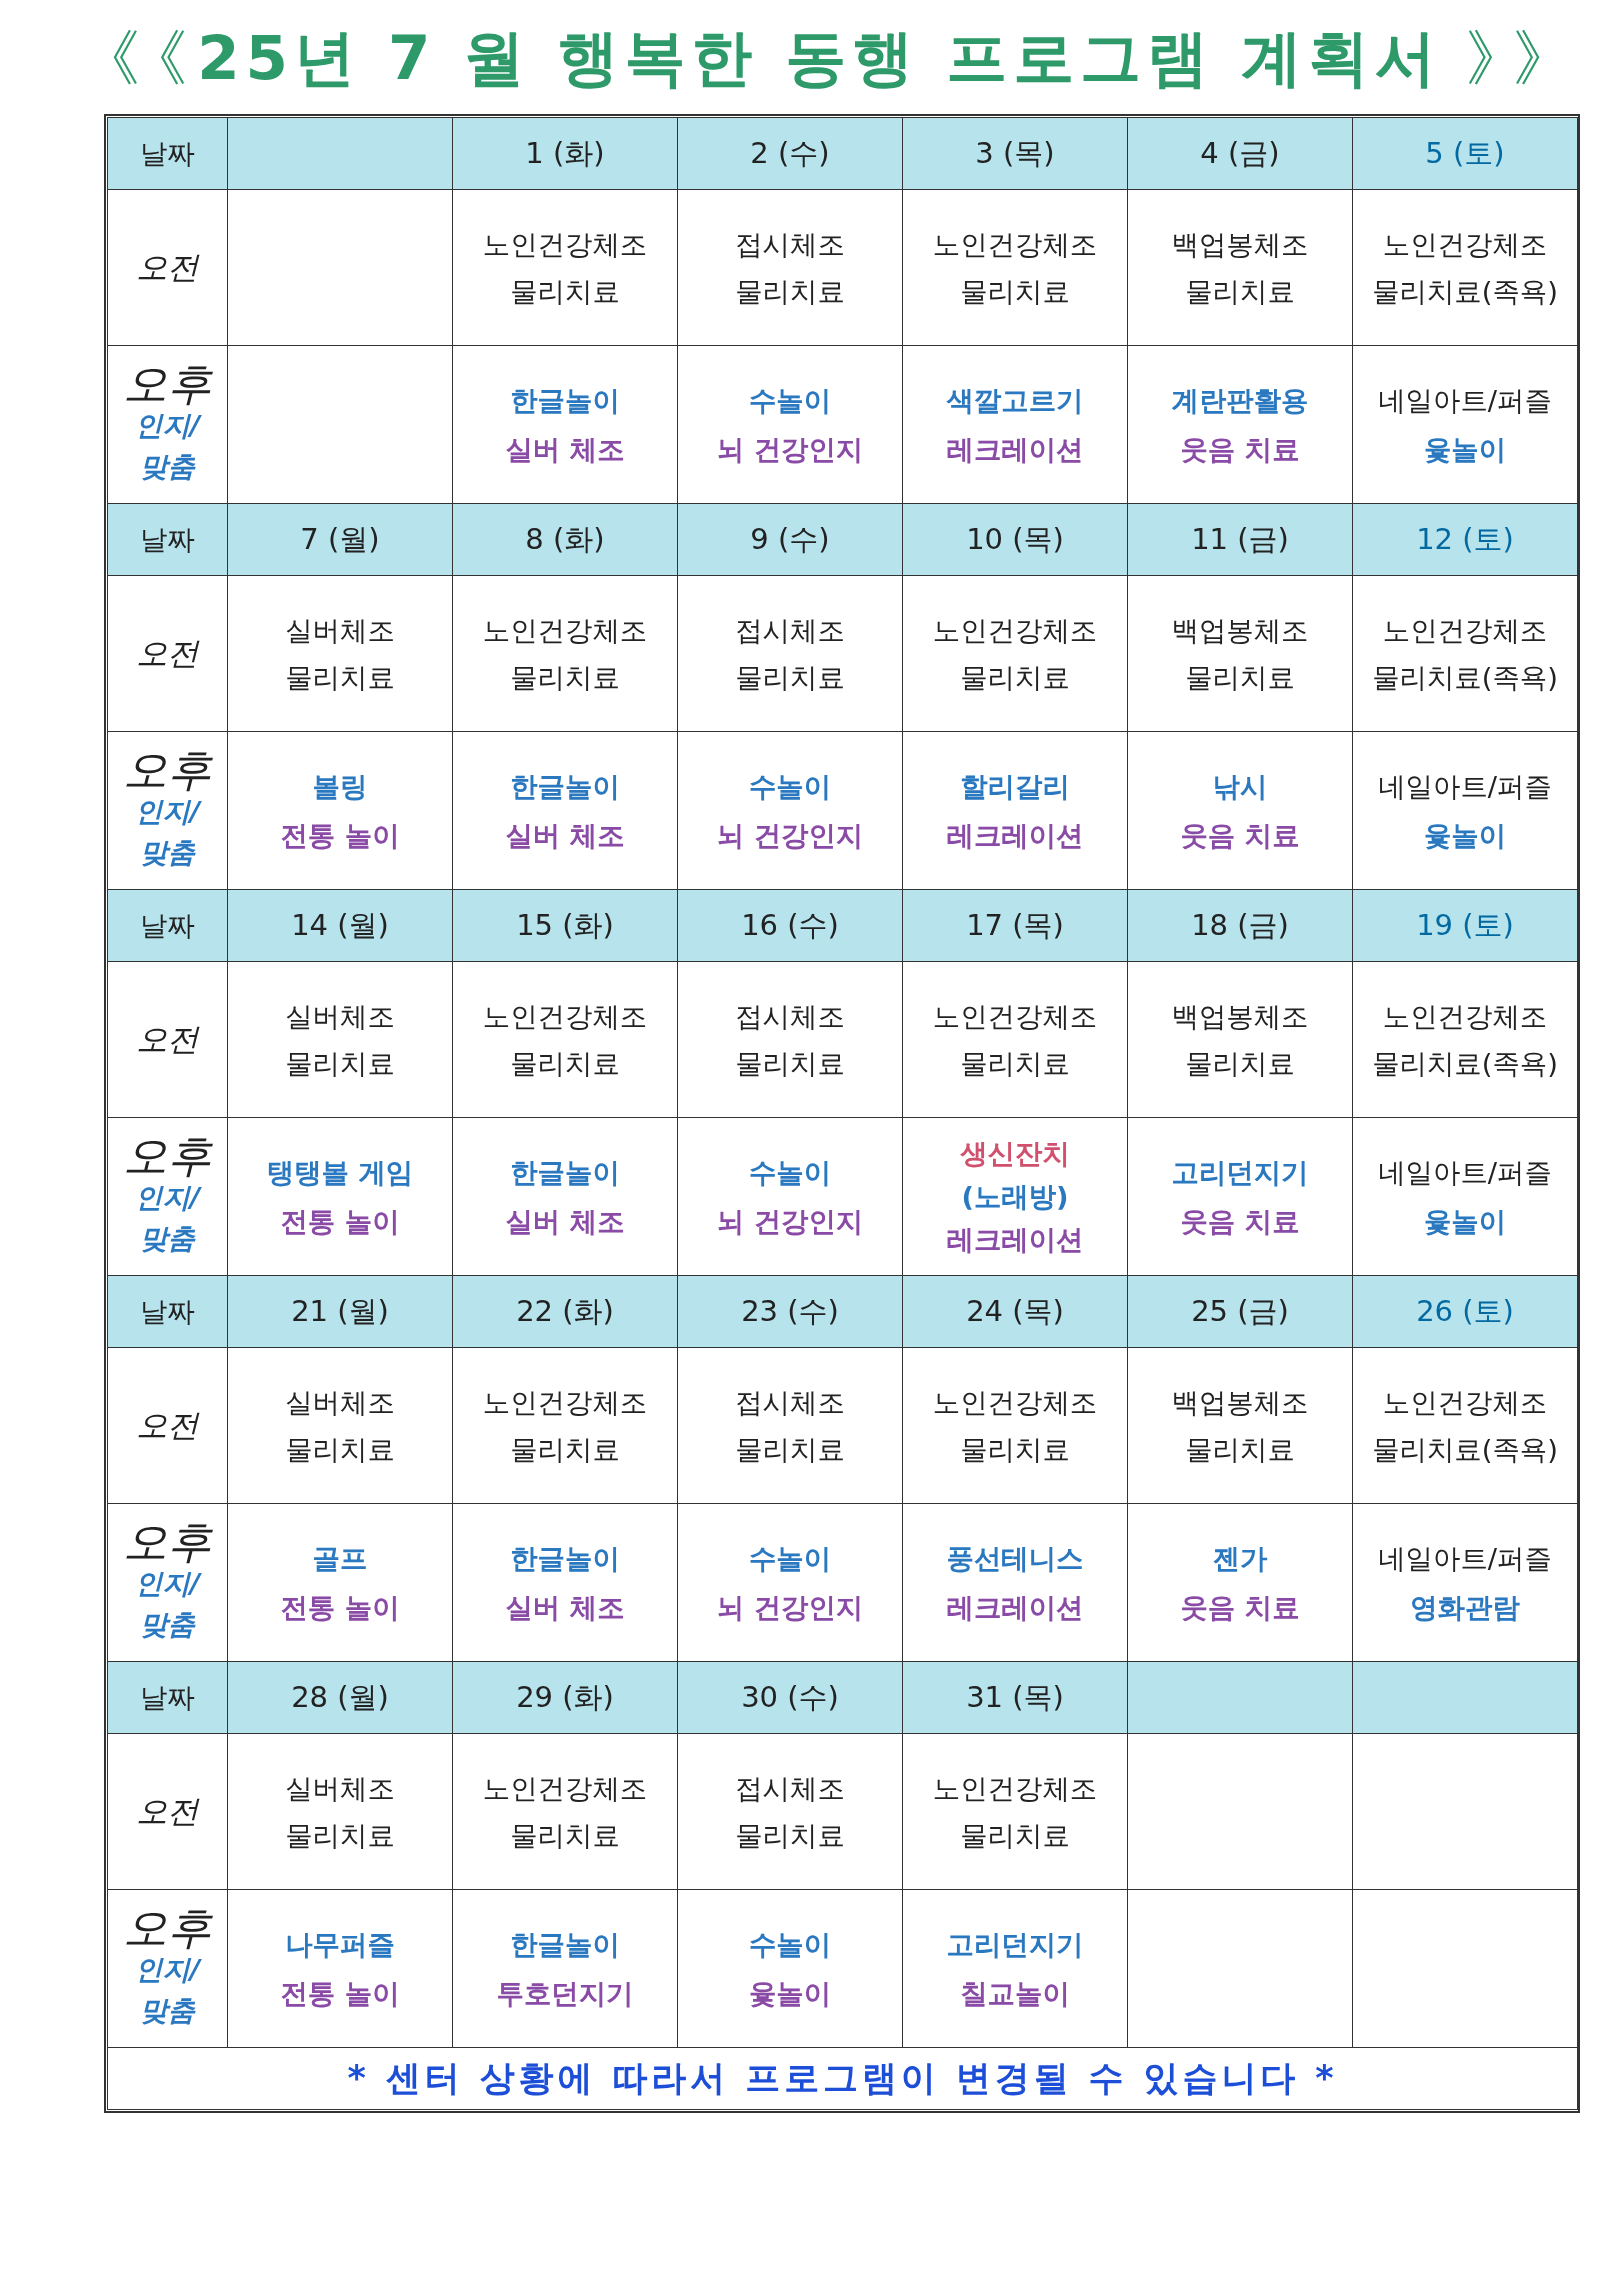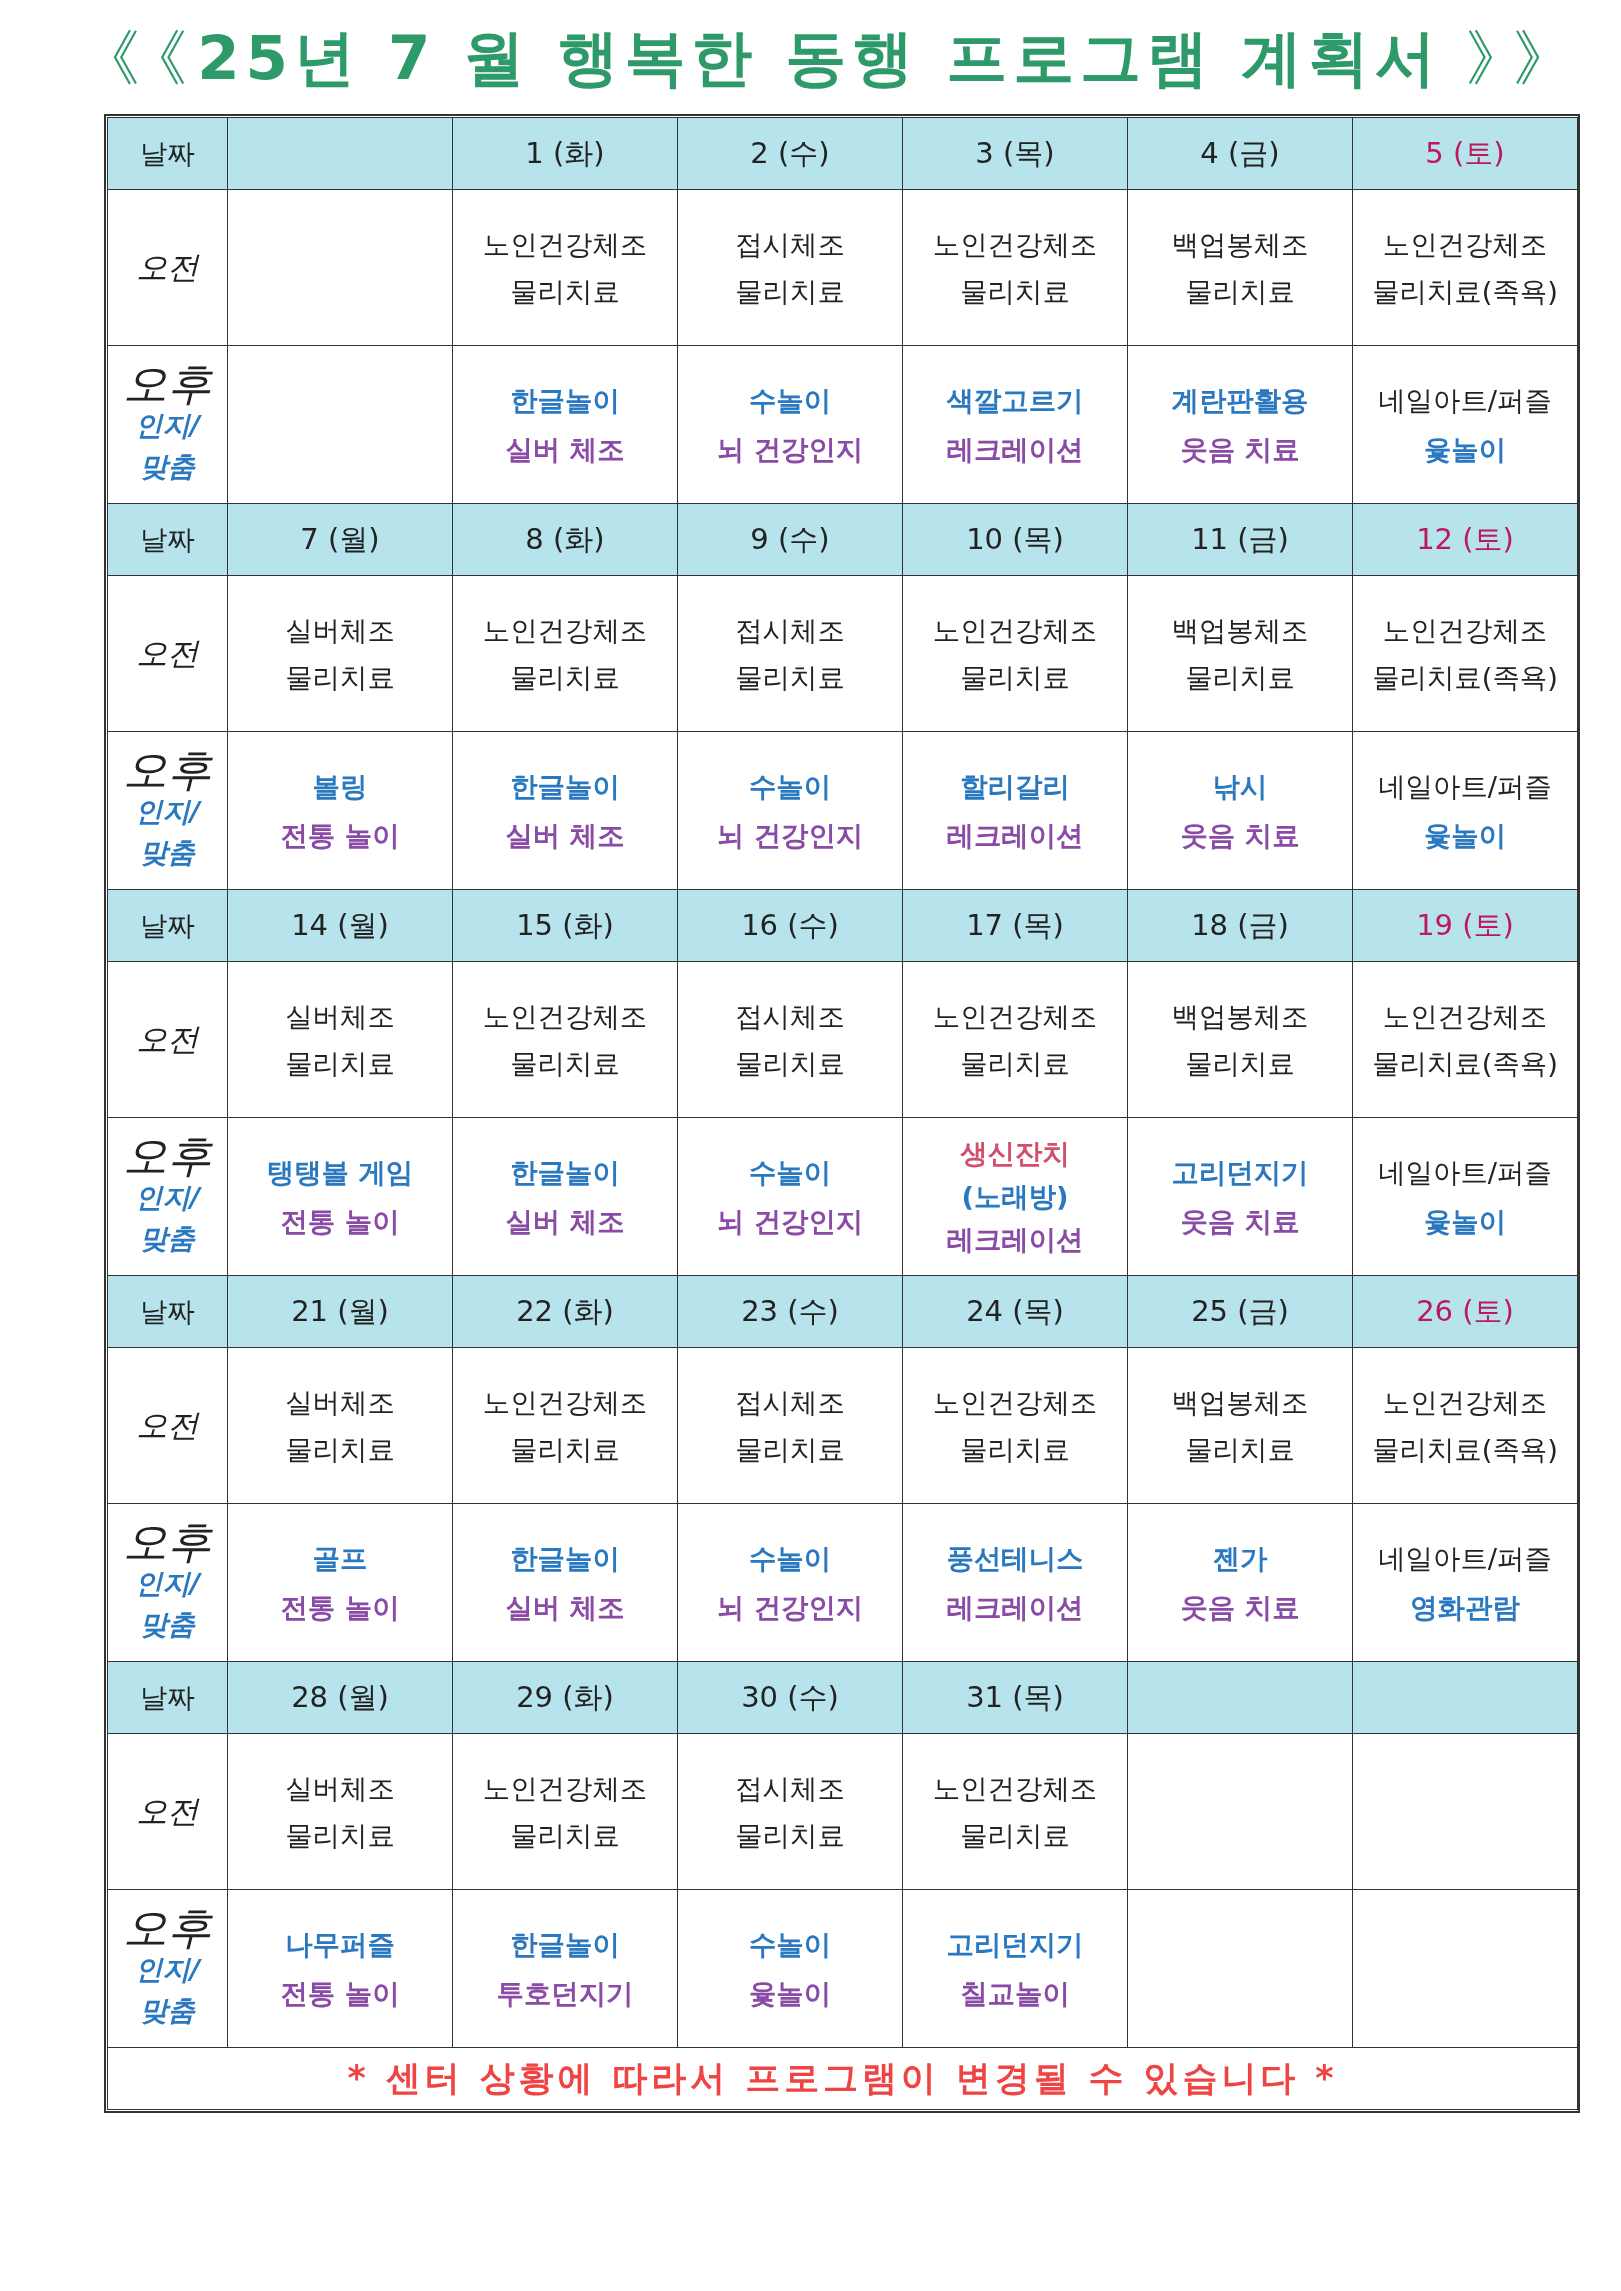--- a/index.html
+++ b/index.html
@@ -9,33 +9,33 @@
            font-size: 61px; font-weight: bold; color: #2e9a6a; letter-spacing: 5.9px;
            line-height: 88px; }
   .title .br { font-weight: normal; letter-spacing: -13.7px; margin: 0 23.5px; }
   .sheet { position: absolute; left: 104px; top: 114px; width: 1470px;
            border: 2.9px double #333; padding: 1px; box-sizing: content-box; }
   table { border-collapse: collapse; width: 1470px; table-layout: fixed; }
   td { border: 1.5px solid #333; text-align: center; vertical-align: middle; padding: 0; }
   col.c0 { width: 120px; }
   col.cd { width: 225px; }
   tr.date td { background: #b6e3ec; height: 71px; font-size: 29px; color: #222; }
-  tr.date td.sat { color: #be185d; }
+  tr.date td.sat { color: #0369a1; }
   tr.date td.lbl { font-size: 27.4px; }
   tr.am td { height: 155px; font-size: 27.4px; line-height: 47px; }
   tr.pm td { height: 157px; font-size: 27.4px; line-height: 49px; }
   tr.am td.lbl, tr.pm td.lbl { font-size: 31px; font-style: italic; }
   .pm-lbl .l1 { display: block; font-size: 44px; line-height: 43px; color: #222; }
   .pm-lbl .l2 { display: block; font-size: 27.4px; line-height: 41px; color: #2a78c0; font-weight: bold; }
   .line { display: block; }
   .blue { color: #2a78c0; font-weight: bold; }
   .purple { color: #8a4ba6; font-weight: bold; }
   .pink { color: #d0506e; font-weight: bold; }
   .black { color: #222; }
-  tr.footer td { height: 61px; font-size: 35px; font-weight: bold; color: #ef4444;
+  tr.footer td { height: 61px; font-size: 35px; font-weight: bold; color: #1d4ed8;
                  letter-spacing: 3.9px; }
 </style>
 </head>
 <body>
 
 <div class="title">
   <span class="br">《《</span><span>25년 7 월 행복한 동행 프로그램 계획서</span><span class="br">》》</span>
 </div>
 
 <div class="sheet">

